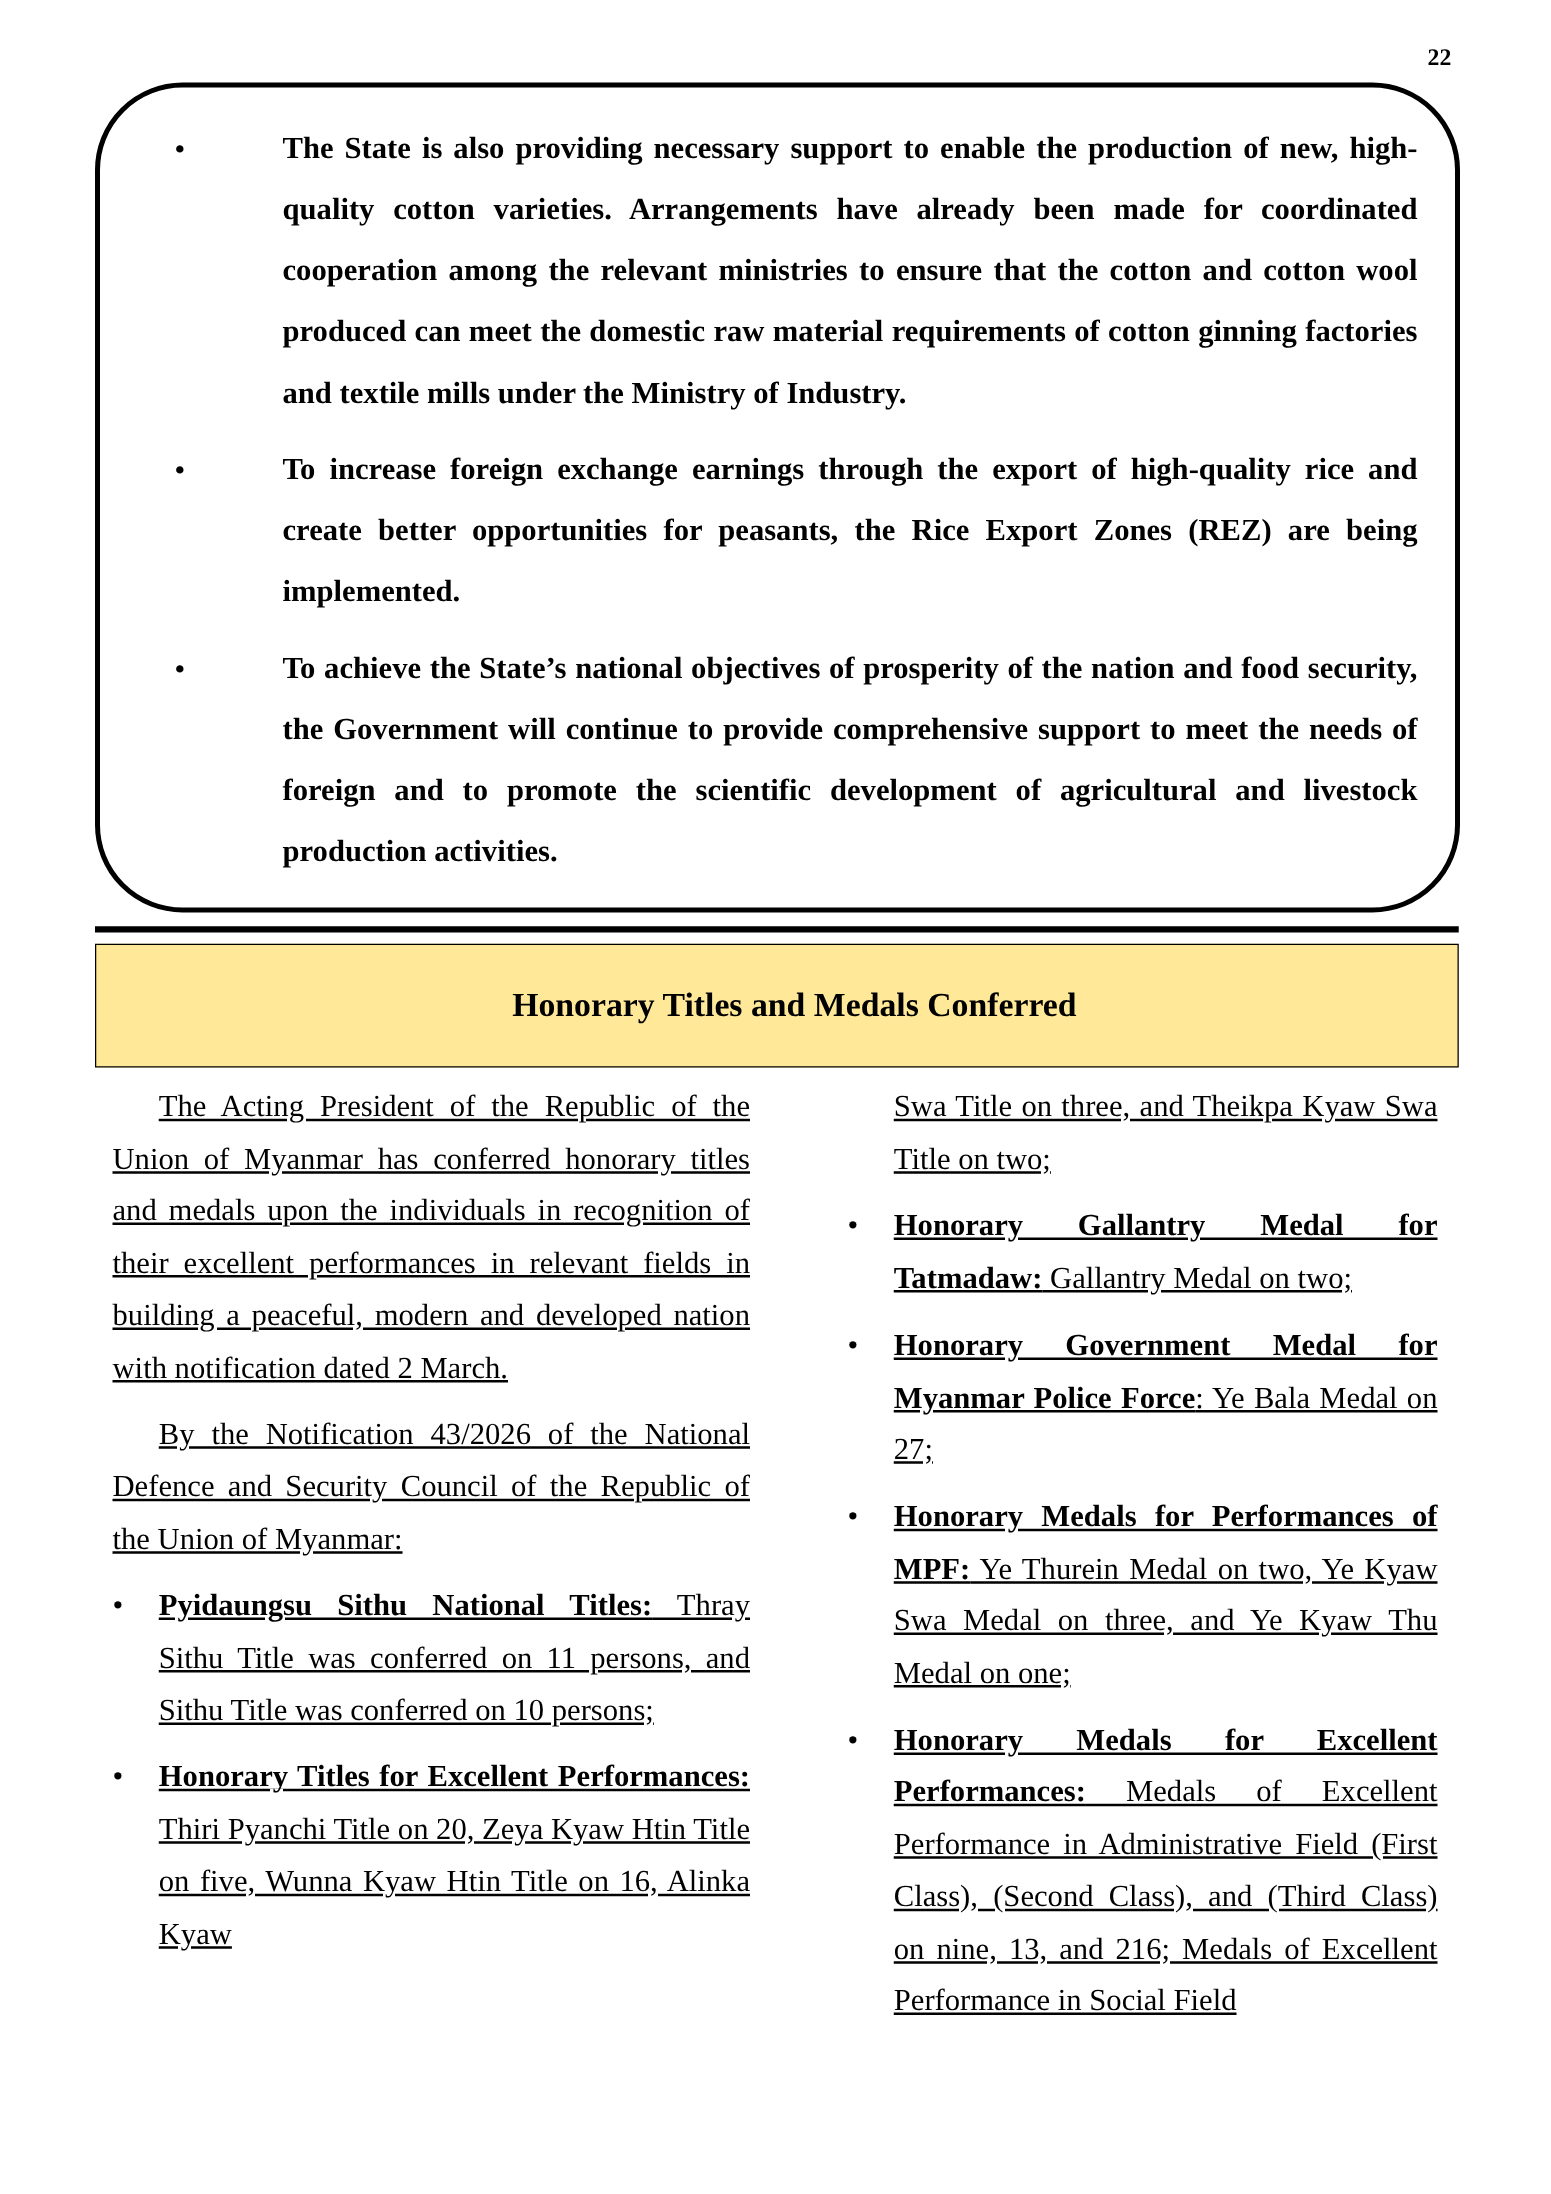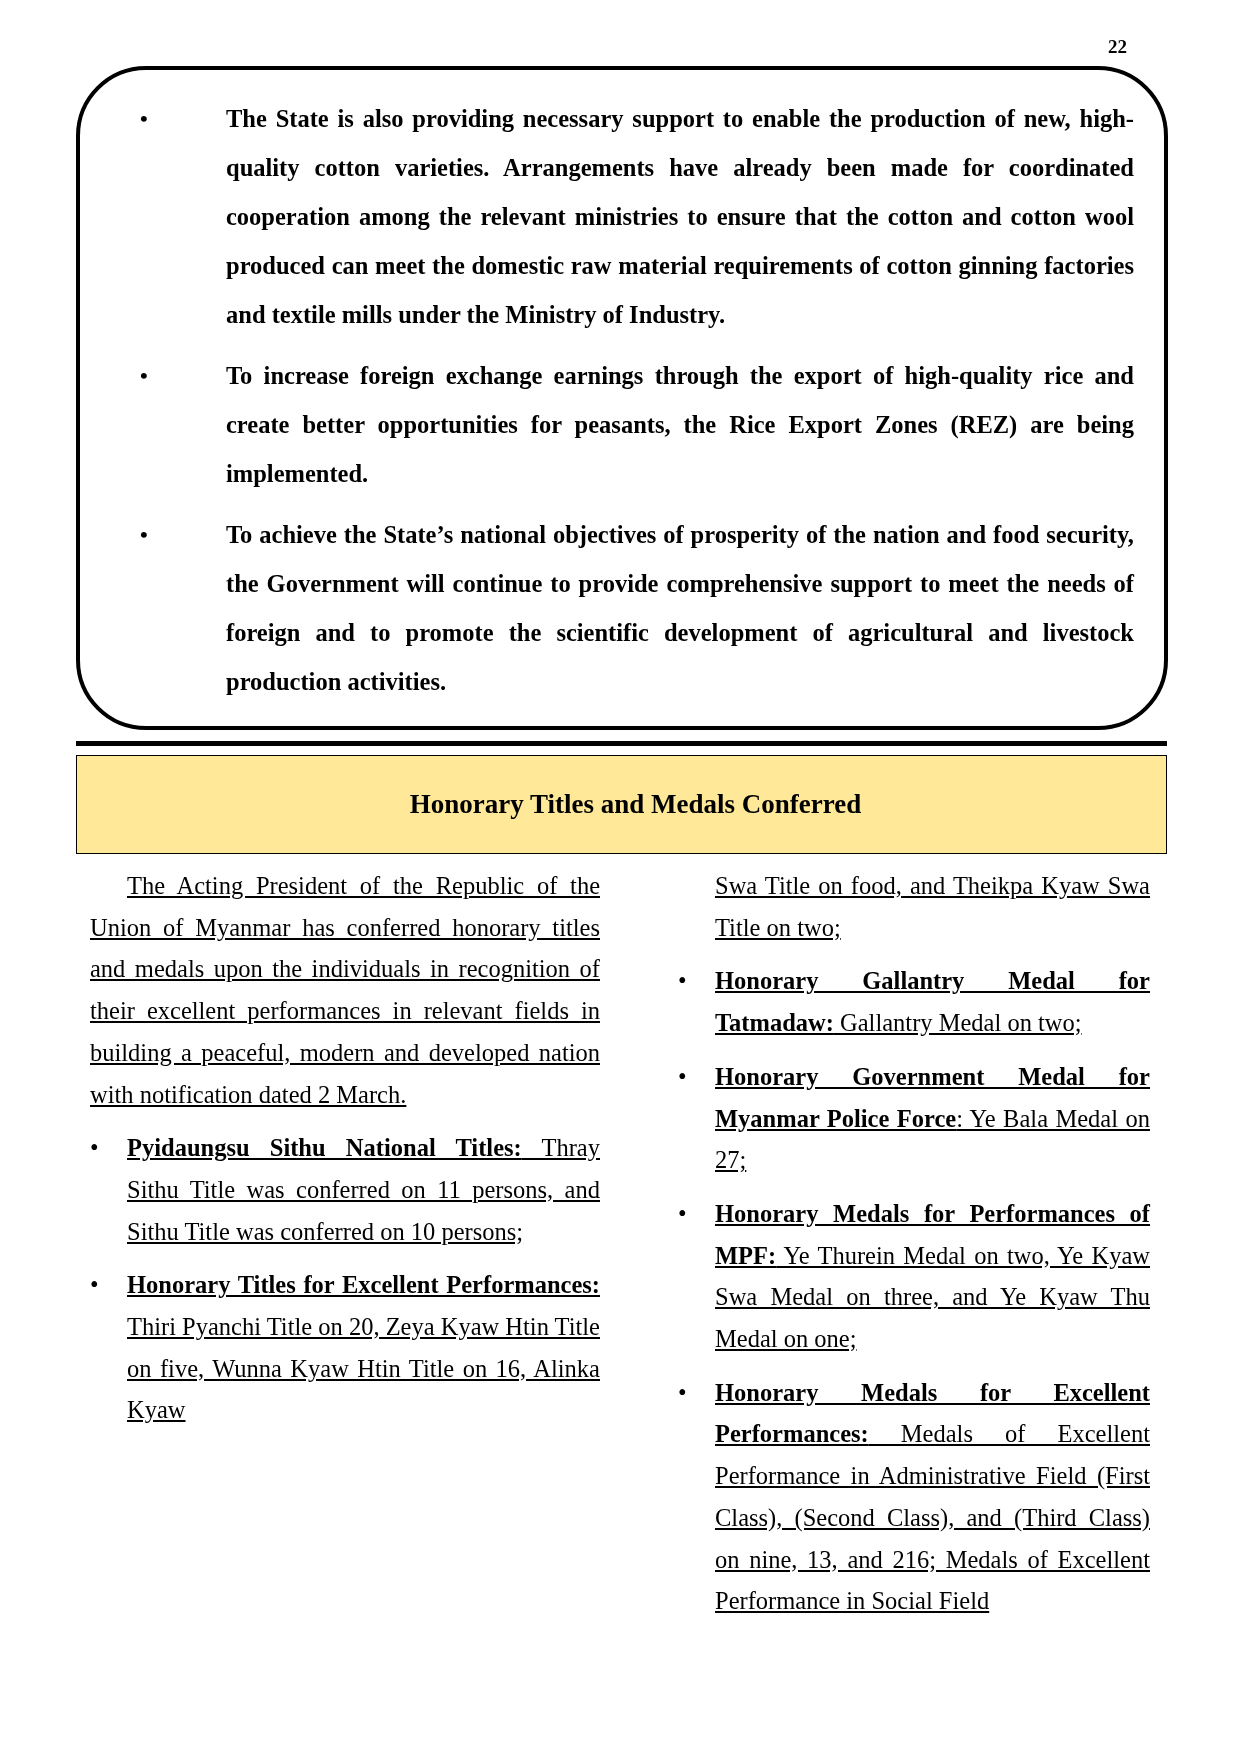--- a/index.html
+++ b/index.html
@@ -1,18 +1,18 @@
 <!DOCTYPE html>
 <html><head>
 <meta charset="utf-8">
 <style>
   html, body { margin: 0; padding: 0; background: #ffffff; }
   body { width: 1241px; height: 1755px; position: relative; overflow: hidden;
          font-family: "Liberation Serif", "DejaVu Serif", serif; color: #000; }
-  .page-number { position: absolute; top: 36px; left: 1108px; font-size: 19px; font-weight: bold; }
+  .page-number { position: absolute; top: 36px; left: 1142px; font-size: 19px; font-weight: bold; }
   .box { position: absolute; left: 76px; top: 66px; width: 1092px; height: 664px;
          border: 4px solid #000; border-radius: 70px; box-sizing: border-box; }
   .box ul { list-style: none; margin: 0; padding: 0; position: absolute; left: 30px; right: 30px; top: 24px; }
   .box li { position: relative; padding-left: 116px; padding-right: 0; font-weight: bold; font-size: 24.5px;
             line-height: 49px; text-align: justify; margin-bottom: 12px; }
   .box li .bullet { position: absolute; left: 30px; top: 0; font-size: 22px; }
   .rule { position: absolute; left: 76px; top: 741px; width: 1091px; height: 5px; background: #000; }
   .banner { position: absolute; left: 76px; top: 755px; width: 1091px; height: 99px; box-sizing: border-box;
             background: #ffe999; border: 1.5px solid #000; display: flex; align-items: center; justify-content: center; padding-left: 28px; }
   .banner h2 { margin: 0; font-size: 27px; font-weight: bold; }
@@ -40,27 +40,28 @@
 </div>
 
 <div class="rule"></div>
 
 <div class="banner">
   <h2>Honorary Titles and Medals Conferred</h2>
 </div>
 
 <div class="col left">
   <p>The Acting President of the Republic of the Union of Myanmar has conferred honorary titles and medals upon the individuals in recognition of their excellent performances in relevant fields in building a peaceful, modern and developed nation with notification dated 2 March.</p>
+  <p>By the Notification 43/2026 of the National Defence and Security Council of the Republic of the Union of Myanmar:</p>
   <ul>
     <li><span class="bullet">•</span><b>Pyidaungsu Sithu National Titles:</b><span> Thray Sithu Title was conferred on 11 persons, and Sithu Title was conferred on 10 persons;</span></li>
     <li><span class="bullet">•</span><b>Honorary Titles for Excellent Performances:</b><span> Thiri Pyanchi Title on 20, Zeya Kyaw Htin Title on five, Wunna Kyaw Htin Title on 16, Alinka Kyaw</span></li>
   </ul>
 </div>
 
 <div class="col right">
-  <p class="noindent" style="padding-left:37px;">Swa Title on food, and Theikpa Kyaw Swa Title on two;</p>
+  <p class="noindent" style="padding-left:37px;">Swa Title on three, and Theikpa Kyaw Swa Title on two;</p>
   <ul>
     <li><span class="bullet">•</span><b>Honorary Gallantry Medal for Tatmadaw:</b><span> Gallantry Medal on two;</span></li>
     <li><span class="bullet">•</span><b>Honorary Government Medal for Myanmar Police Force</b><span>: Ye Bala Medal on 27;</span></li>
     <li><span class="bullet">•</span><b>Honorary Medals for Performances of MPF:</b><span> Ye Thurein Medal on two, Ye Kyaw Swa Medal on three, and Ye Kyaw Thu Medal on one;</span></li>
     <li><span class="bullet">•</span><b>Honorary Medals for Excellent Performances:</b><span> Medals of Excellent Performance in Administrative Field (First Class), (Second Class), and (Third Class) on nine, 13, and 216; Medals of Excellent Performance in Social Field</span></li>
   </ul>
 </div>
 
 </body></html>

